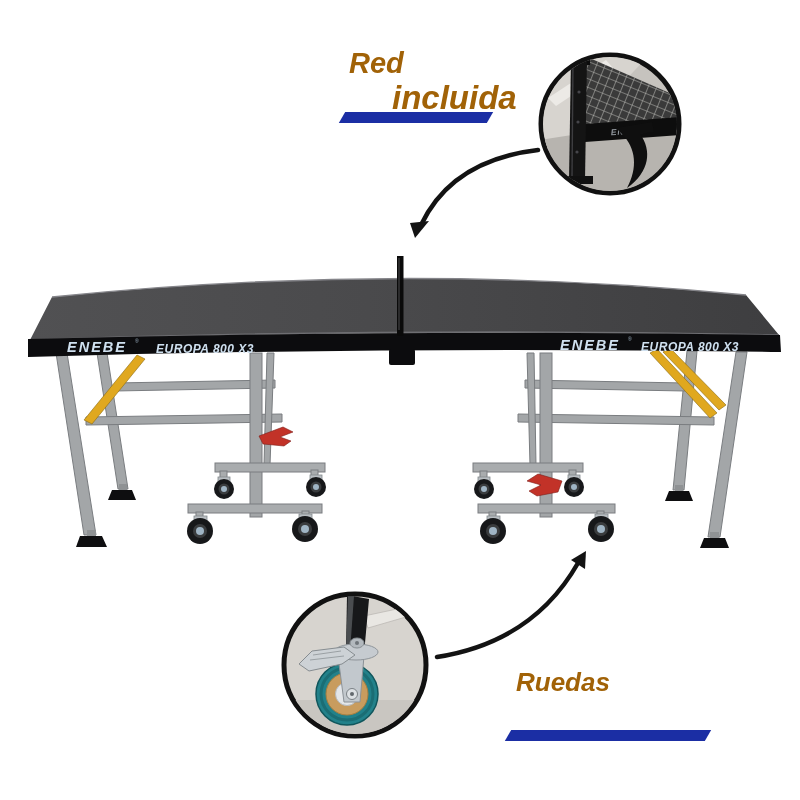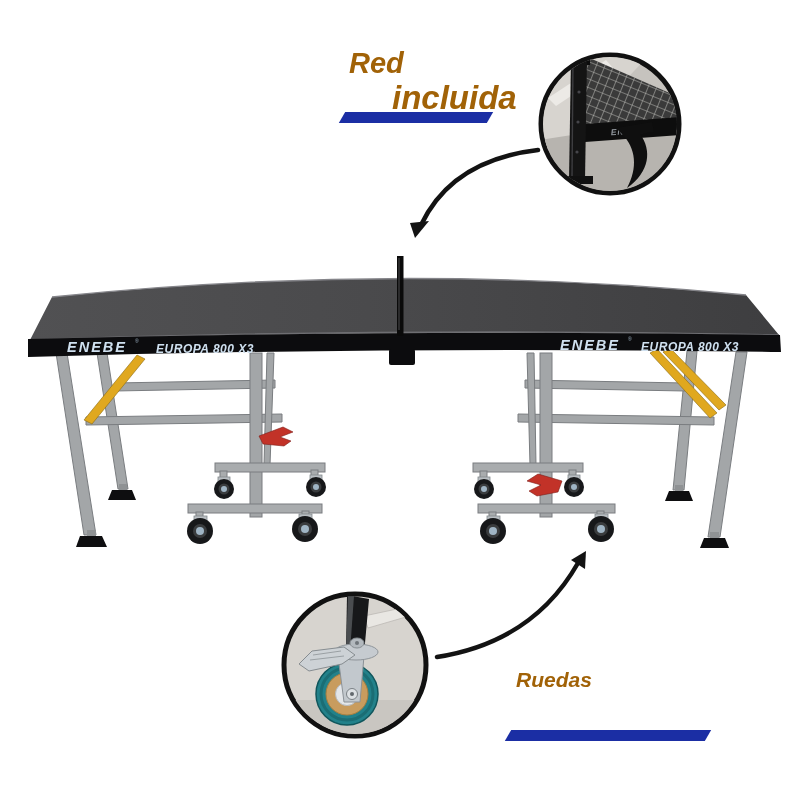--- a/index.html
+++ b/index.html
@@ -6,21 +6,21 @@
   .canvas{
     position:relative;width:800px;height:800px;background:#ffffff;overflow:hidden;
     font-family:"Liberation Sans", sans-serif;
   }
   .headline{
     position:absolute;color:#a16207;font-weight:bold;font-style:italic;
     letter-spacing:0px;white-space:nowrap;line-height:1;
   }
   .hl-net-1{left:349px;top:49px;font-size:29px;}
   .hl-net-2{left:363px;top:81px;font-size:33px;margin-left:29px;}
-  .hl-wheels-1{left:516px;top:669px;font-size:21px;}
+  .hl-wheels-1{left:516px;top:669px;font-size:26px;}
   .hl-wheels-2{left:534px;top:701px;font-size:31px;}
   .underline{
     position:absolute;height:11px;background:#1b2ea4;transform:skewX(-30deg);
   }
   .ul-net{left:342px;top:112px;width:148px;}
   .ul-wheels{left:508px;top:730px;width:200px;}
   svg{position:absolute;left:0;top:0;}
   text{font-family:"Liberation Sans", sans-serif;}
 </style>
 </head>

